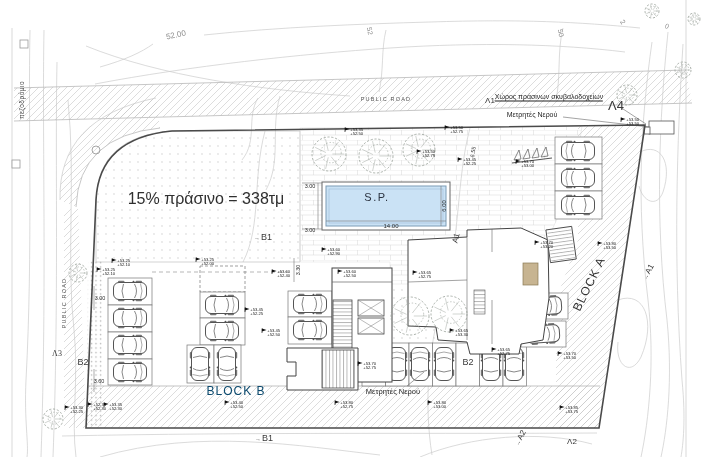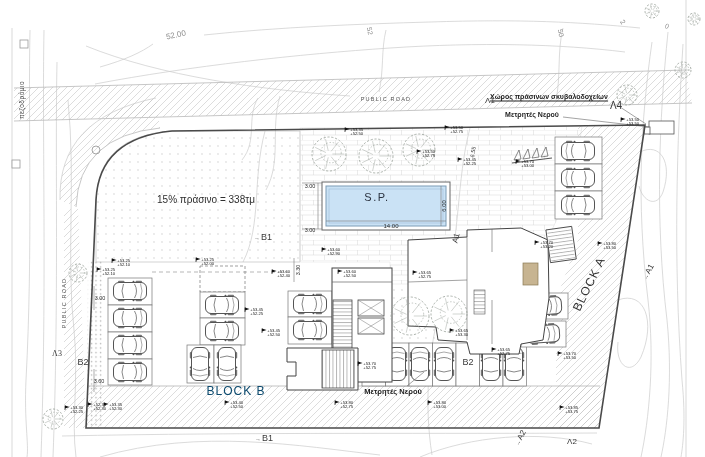--- a/index.html
+++ b/index.html
@@ -2,27 +2,27 @@
 <html><head>
 <meta charset="utf-8">
 <style>
   html,body{margin:0;padding:0;background:#fff;}
   #sheet{position:relative;width:705px;height:457px;background:#ffffff;overflow:hidden;
          font-family:"Liberation Sans",sans-serif;}
   #plan-svg{position:absolute;left:0;top:0;}
   #labels{position:absolute;left:0;top:0;width:705px;height:457px;pointer-events:none;}
   .lbl{position:absolute;white-space:nowrap;color:#333;transform:translate(-50%,-50%);}
   .lbl.rot{transform-origin:center center;}
-  .green-area{font-size:10px;color:#2f2f2f;}
+  .green-area{font-size:16px;color:#2f2f2f;}
   .pool{font-size:11px;letter-spacing:1.5px;color:#2b3340;}
   .blockb{font-size:12px;letter-spacing:1px;color:#0c4a6e;}
   .blocka{font-size:12px;letter-spacing:1px;color:#333;}
   .road{font-size:5.5px;letter-spacing:1.2px;color:#555;}
   .sidewalk{font-size:6.5px;color:#444;letter-spacing:.5px;}
-  .annot{font-size:7px;color:#1e1e1e;font-weight:bold;}
+  .annot{font-size:7px;color:#1e1e1e;}
   .annot.u{border-bottom:.8px solid #222;padding-bottom:1px;}
   .annot.big{font-size:7.5px;}
   .marker{font-size:8.5px;color:#3a3a3a;}
   .marker .pfx{font-size:6px;color:#555;margin-right:1px;}
   .contour-lbl{color:#909090;}
   .dim{color:#2e2e2e;}
 </style>
 </head>
 <body>
 
@@ -512,21 +512,21 @@
       <div class="lbl dim" style="left: 310px; top: 230px; font-size: 5.5px; transform: translate(-50%, -50%) rotate(0deg);">3.00</div>
       <div class="lbl dim" style="left: 100px; top: 298px; font-size: 5.5px; transform: translate(-50%, -50%) rotate(0deg);">3.00</div>
       <div class="lbl dim" style="left: 99px; top: 381px; font-size: 5.5px; transform: translate(-50%, -50%) rotate(0deg);">3.60</div>
       <div class="lbl dim" style="left: 298px; top: 270px; font-size: 5.5px; transform: translate(-50%, -50%) rotate(-90deg);">3.30</div>
       <div class="lbl dim" style="left: 473px; top: 152px; font-size: 5.5px; transform: translate(-50%, -50%) rotate(-80deg);">6.55</div>
       <div class="lbl marker" style="left: 263px; top: 237px; font-size: 9px; transform: translate(-50%, -50%) rotate(0deg);"><span class="pfx">→</span><span>B1</span></div>
       <div class="lbl marker" style="left: 264px; top: 438px; font-size: 9px; transform: translate(-50%, -50%) rotate(0deg);"><span class="pfx">→</span><span>B1</span></div>
       <div class="lbl marker" style="left: 83px; top: 362px; font-size: 9px; transform: translate(-50%, -50%) rotate(0deg);"><span>B2</span></div>
       <div class="lbl marker" style="left: 468px; top: 362px; font-size: 9px; transform: translate(-50%, -50%) rotate(0deg);"><span>B2</span></div>
       <div class="lbl marker" style="left: 470px; top: 100px; font-size: 8px; transform: translate(-50%, -50%) rotate(0deg); margin-left: 20px;"><span>Λ1</span></div>
-      <div class="lbl marker" style="left: 616px; top: 105px; font-size: 10px; transform: translate(-50%, -50%) rotate(0deg);"><span>Λ4</span></div>
+      <div class="lbl marker" style="left: 616px; top: 105px; font-size: 13px; transform: translate(-50%, -50%) rotate(0deg);"><span>Λ4</span></div>
       <div class="lbl marker" style="left: 57px; top: 353px; font-size: 8px; transform: translate(-50%, -50%) rotate(0deg); font-family: Liberation Serif, serif;"><span>Λ3</span></div>
       <div class="lbl marker" style="left: 572px; top: 441px; font-size: 8px; transform: translate(-50%, -50%) rotate(0deg);"><span>Λ2</span></div>
       <div class="lbl marker" style="left: 520px; top: 438px; font-size: 8px; transform: translate(-50%, -50%) rotate(-62deg);"><span class="pfx">→</span><span>A2</span></div>
       <div class="lbl marker" style="left: 456px; top: 238px; font-size: 8px; transform: translate(-50%, -50%) rotate(-75deg);"><span>A1</span></div>
       <div class="lbl marker" style="left: 648px; top: 272px; font-size: 8px; transform: translate(-50%, -50%) rotate(-62deg);"><span class="pfx">→</span><span>A1</span></div>
     </div>
 
 </div>
 
 </body></html>

